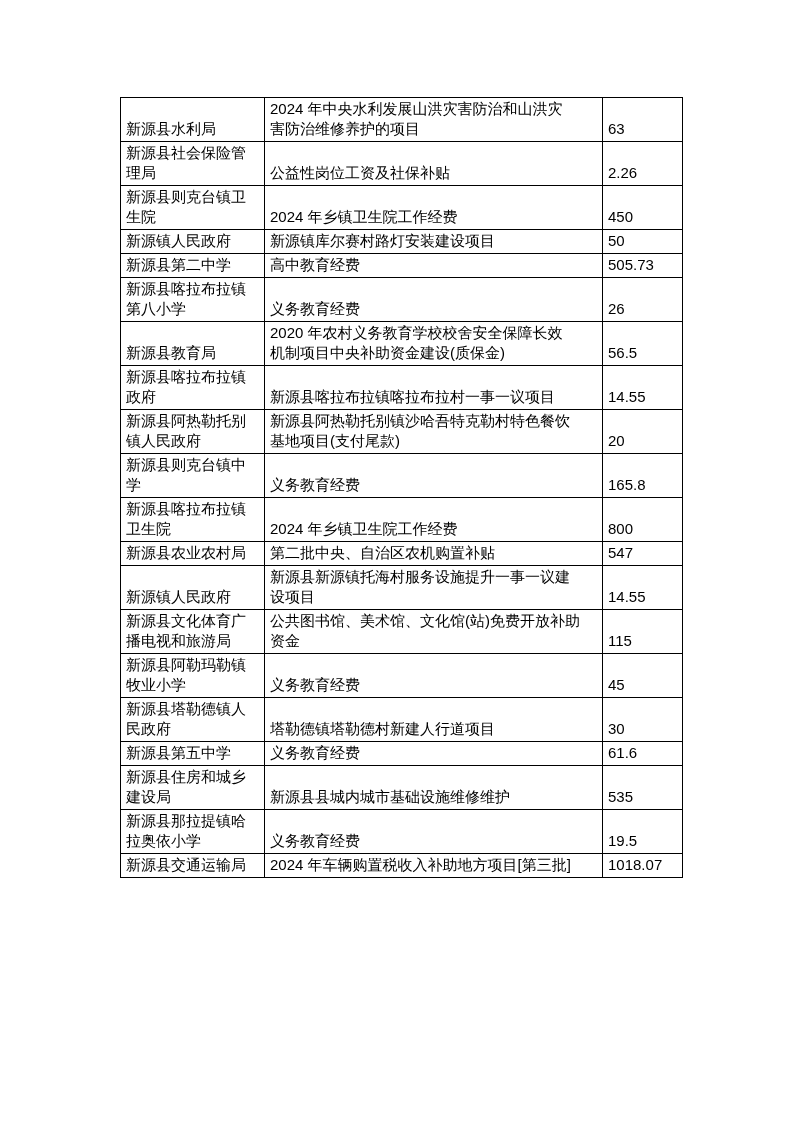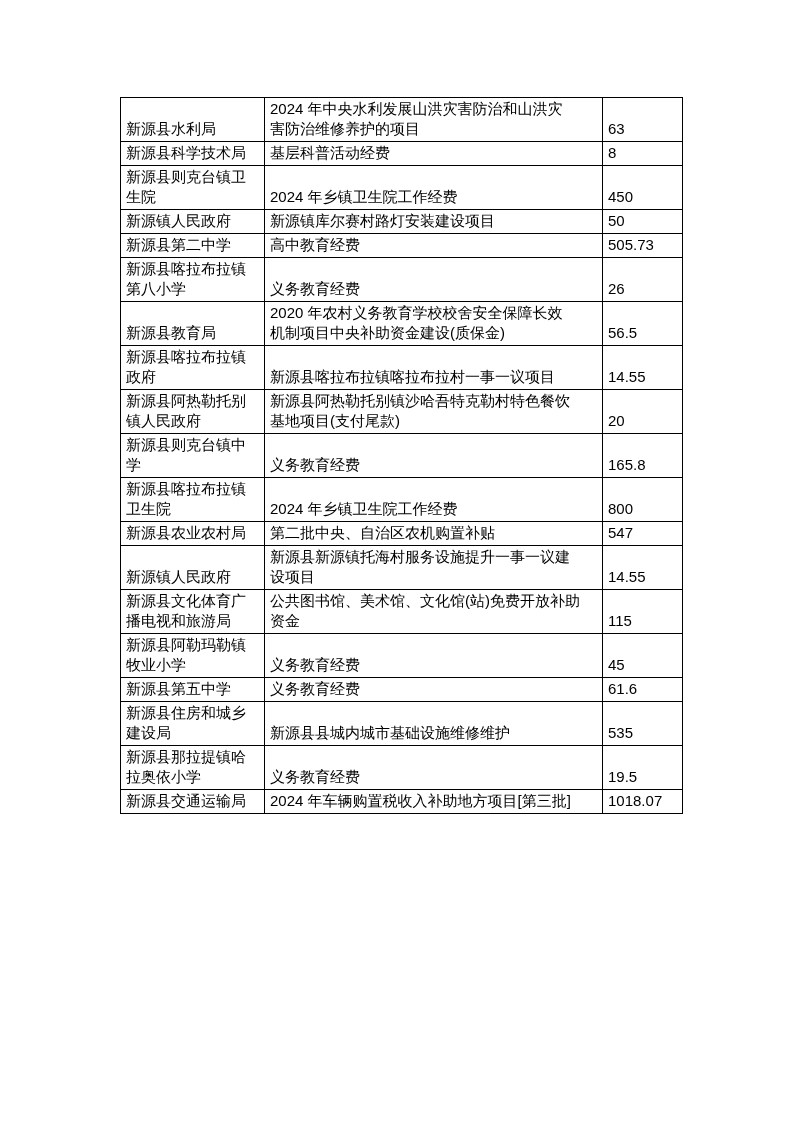--- a/index.html
+++ b/index.html
@@ -55,23 +55,24 @@
       <col class="col-amount">
     </colgroup>
     <tbody>
         <tr>
           <td>新源县水利局</td>
           <td>2024 年中央水利发展山洪灾害防治和山洪灾
 害防治维修养护的项目</td>
           <td>63</td>
         </tr>
         <tr>
-          <td>新源县科学技术局</td>
-          <td>基层科普活动经费</td>
-          <td>8</td>
+          <td>新源县社会保险管
+理局</td>
+          <td>公益性岗位工资及社保补贴</td>
+          <td>2.26</td>
         </tr>
         <tr>
           <td>新源县则克台镇卫
 生院</td>
           <td>2024 年乡镇卫生院工作经费</td>
           <td>450</td>
         </tr>
         <tr>
           <td>新源镇人民政府</td>
           <td>新源镇库尔赛村路灯安装建设项目</td>
@@ -137,20 +138,26 @@
 资金</td>
           <td>115</td>
         </tr>
         <tr>
           <td>新源县阿勒玛勒镇
 牧业小学</td>
           <td>义务教育经费</td>
           <td>45</td>
         </tr>
         <tr>
+          <td>新源县塔勒德镇人
+民政府</td>
+          <td>塔勒德镇塔勒德村新建人行道项目</td>
+          <td>30</td>
+        </tr>
+        <tr>
           <td>新源县第五中学</td>
           <td>义务教育经费</td>
           <td>61.6</td>
         </tr>
         <tr>
           <td>新源县住房和城乡
 建设局</td>
           <td>新源县县城内城市基础设施维修维护</td>
           <td>535</td>
         </tr>

